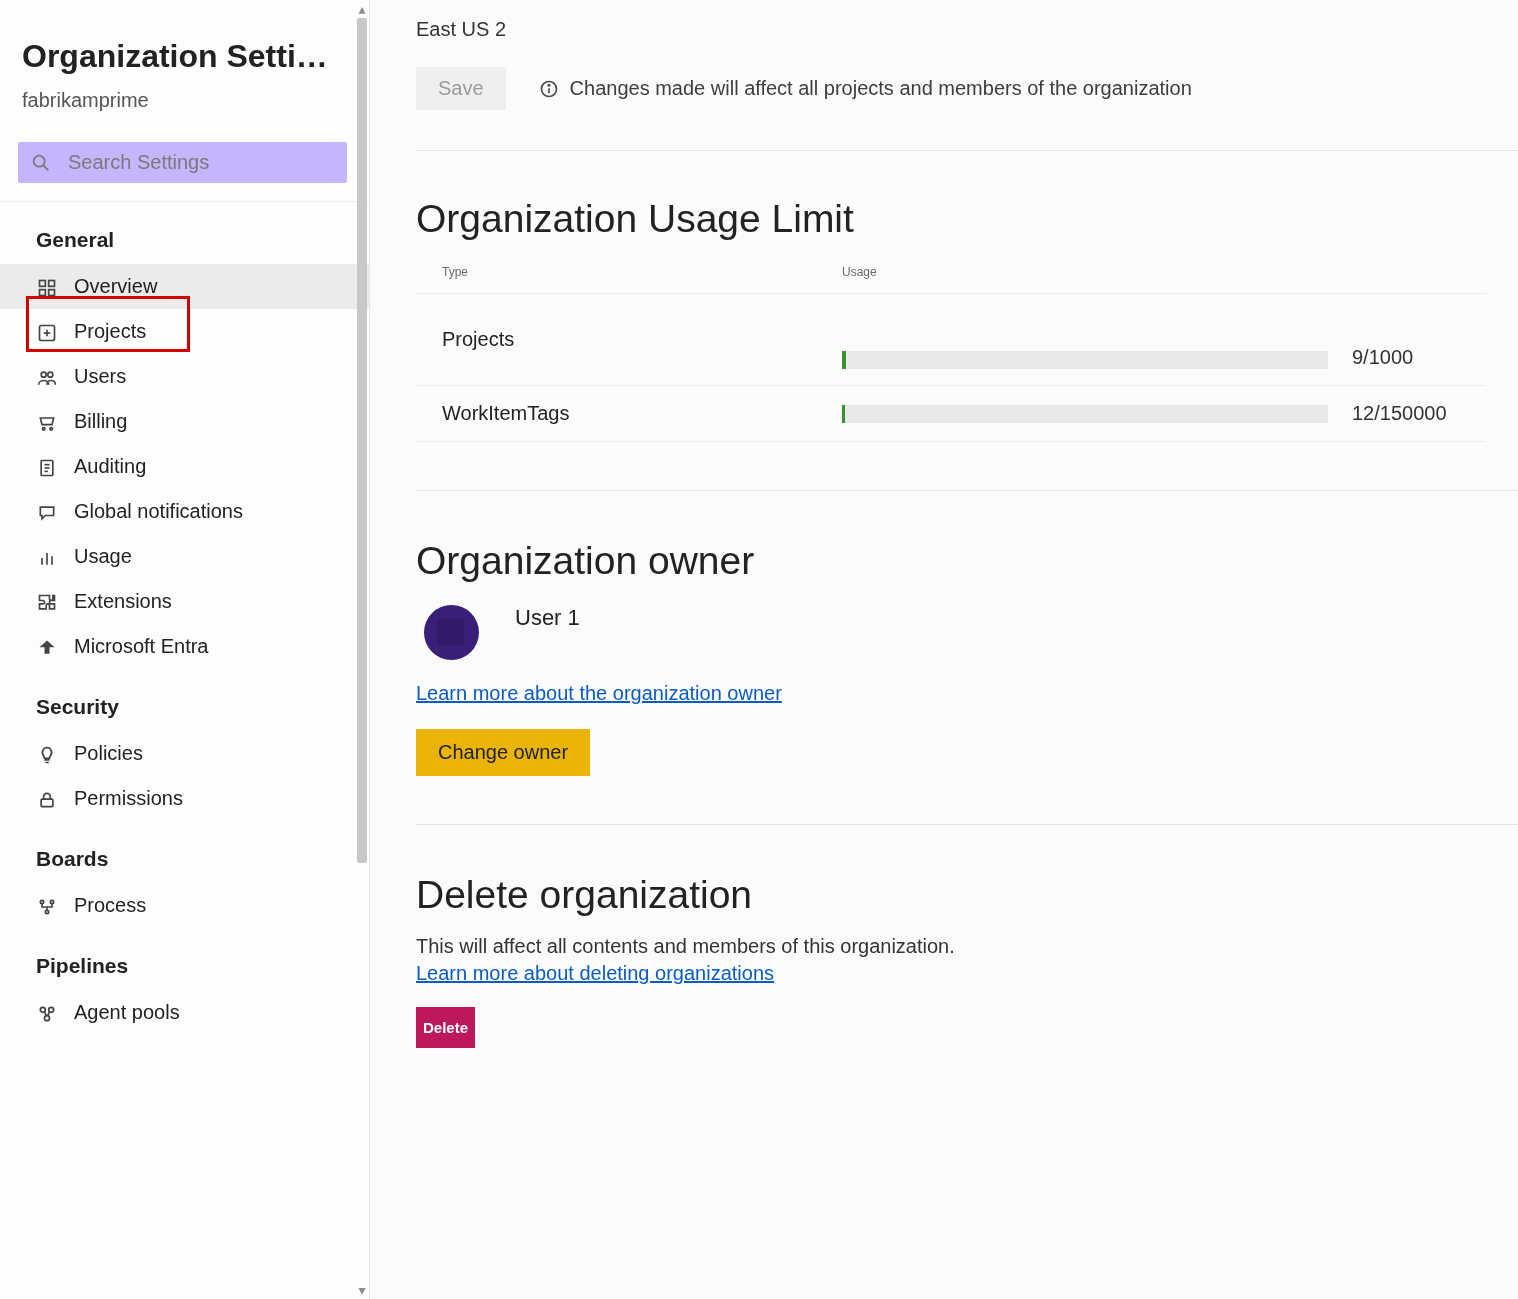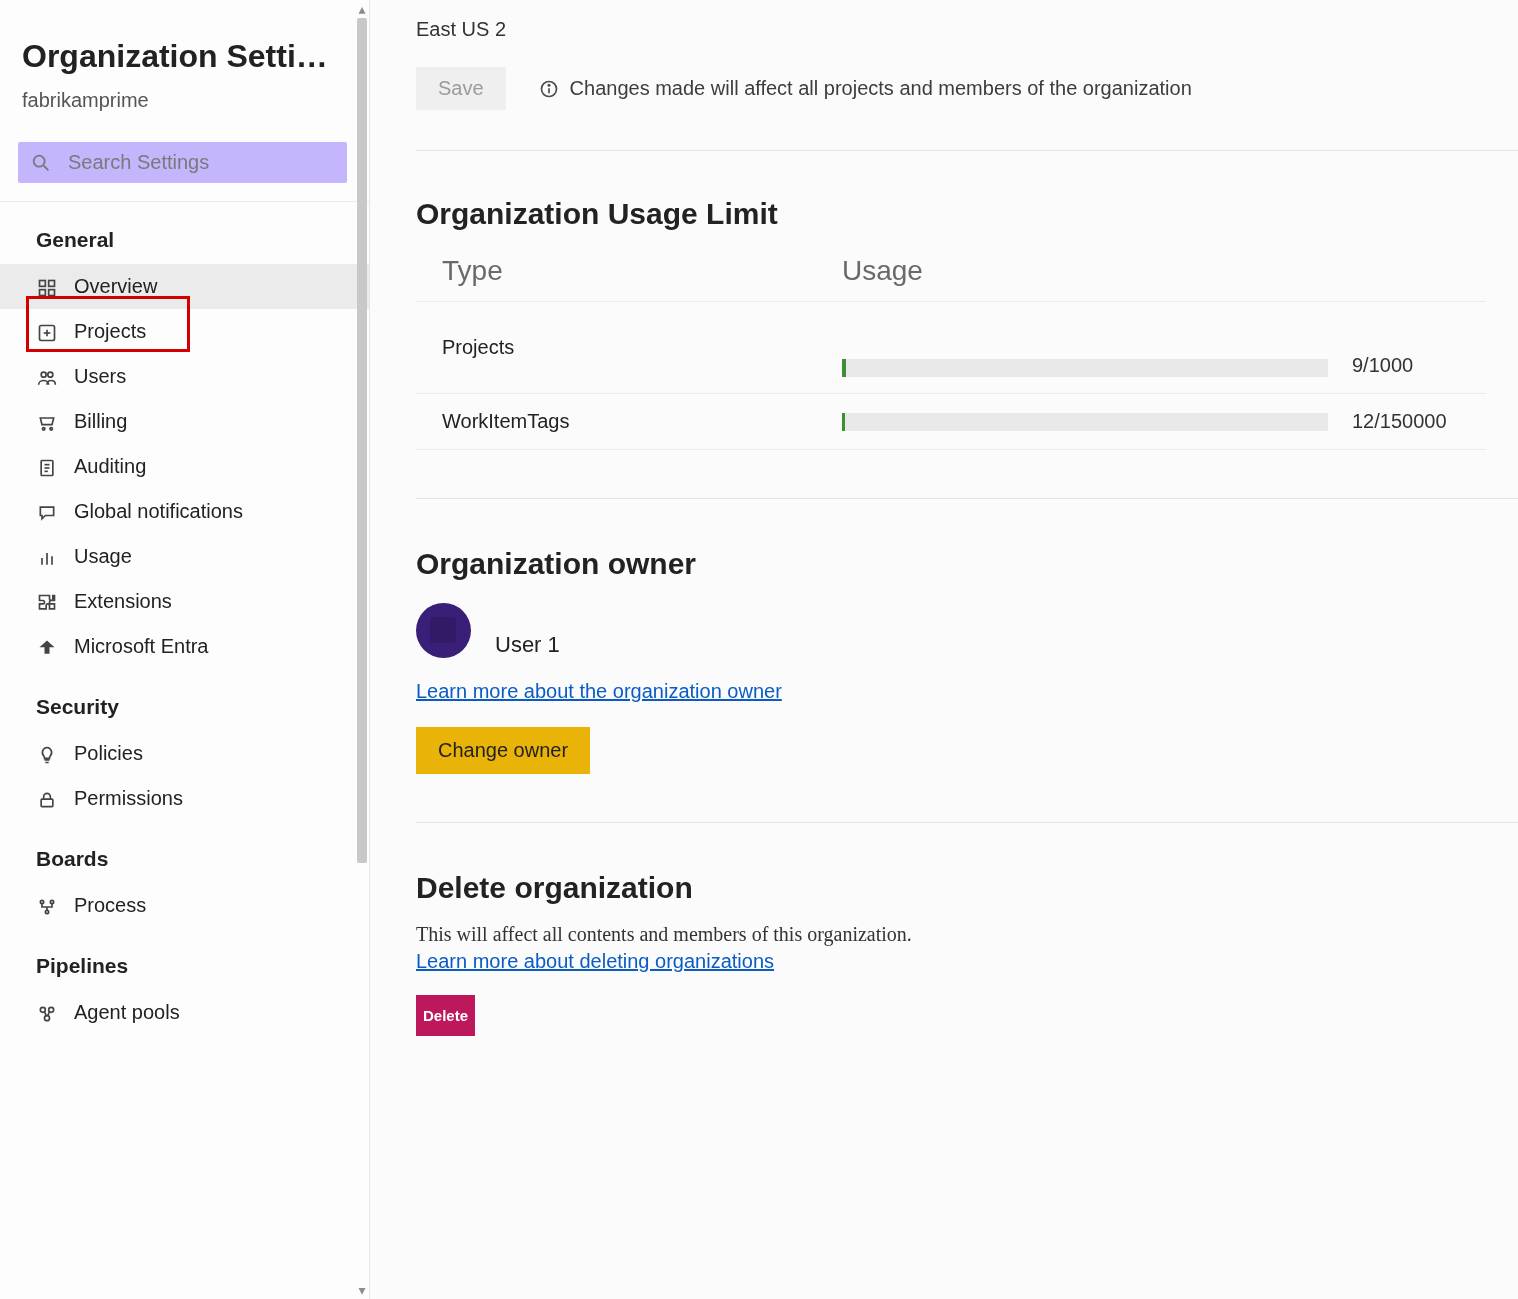--- a/index.html
+++ b/index.html
@@ -162,32 +162,32 @@
   }
   .info-row { display: flex; align-items: center; gap: 10px; color: #3d3d3d; font-size: 20px; }
   .info-icon { width: 22px; height: 22px; display: flex; align-items: center; justify-content: center; color: #4a4a4a; }
   .info-icon svg { width: 20px; height: 20px; }
   .section-divider {
     height: 1px;
     background: #e4e4e4;
     margin: 0 0 46px 0;
   }
   h2.section-title {
-    font-size: 30px;
-    font-weight: 700;
+    font-size: 39px;
+    font-weight: 400;
     margin: 15px 0 18px 0;
   }
   
   .usage-table { width: 1070px; }
   .usage-header {
     display: flex;
     border-bottom: 1px solid #ebebeb;
     padding: 6px 0 14px 26px;
     color: #6a6a6a;
-    font-size: 28px;
+    font-size: 12px;
   }
   .col-type { width: 400px; }
   .col-usage { flex: 1; }
   .usage-row {
     display: flex;
     align-items: center;
     border-bottom: 1px solid #ebebeb;
     padding: 16px 0 16px 26px;
     font-size: 20px;
   }
@@ -200,21 +200,21 @@
   }
   .bar-fill {
     position: absolute;
     left: 0; top: 0; bottom: 0;
     background: #3c8f35;
   }
   .usage-meta { font-size: 20px; color: #333; }
   .usage-body-divider { height: 1px; background: #e4e4e4; margin: 48px 0; }
 
   
-  .owner-row { display: flex; align-items: flex-end; gap: 24px; margin: 22px 0; }
+  .owner-row { display: flex; align-items: flex-start; gap: 36px; margin: 22px 8px; }
   .avatar {
     width: 55px; height: 55px; border-radius: 50%;
     background: #3a1f78;
     position: relative;
   }
   .avatar::after {
     content: "";
     position: absolute;
     width: 26px; height: 26px;
     background: #321a69;
@@ -231,21 +231,21 @@
   }
   .change-owner-btn {
     margin-top: 24px;
     display: inline-block;
     background: #eab308;
     padding: 12px 22px;
     font-size: 20px;
     cursor: pointer;
   }
   
-  .delete-desc { font-size: 20px; color: #333; margin: 6px 0 4px 0; font-family: Liberation Serif, serif; }
+  .delete-desc { font-size: 20px; color: #333; margin: 6px 0 4px 0; }
   .btn-danger {
     background: #be185d;
     color: #fff;
     font-weight: 600;
     padding: 12px 7px;
     font-size: 15px;
     border: none;
     margin-top: 22px;
     cursor: pointer;
   }

